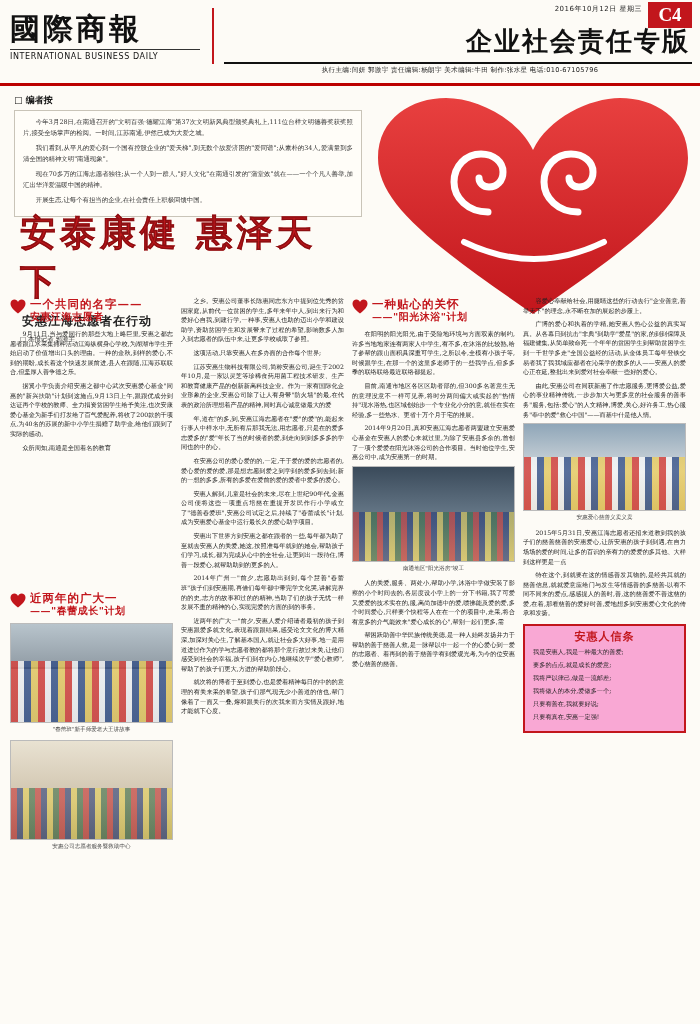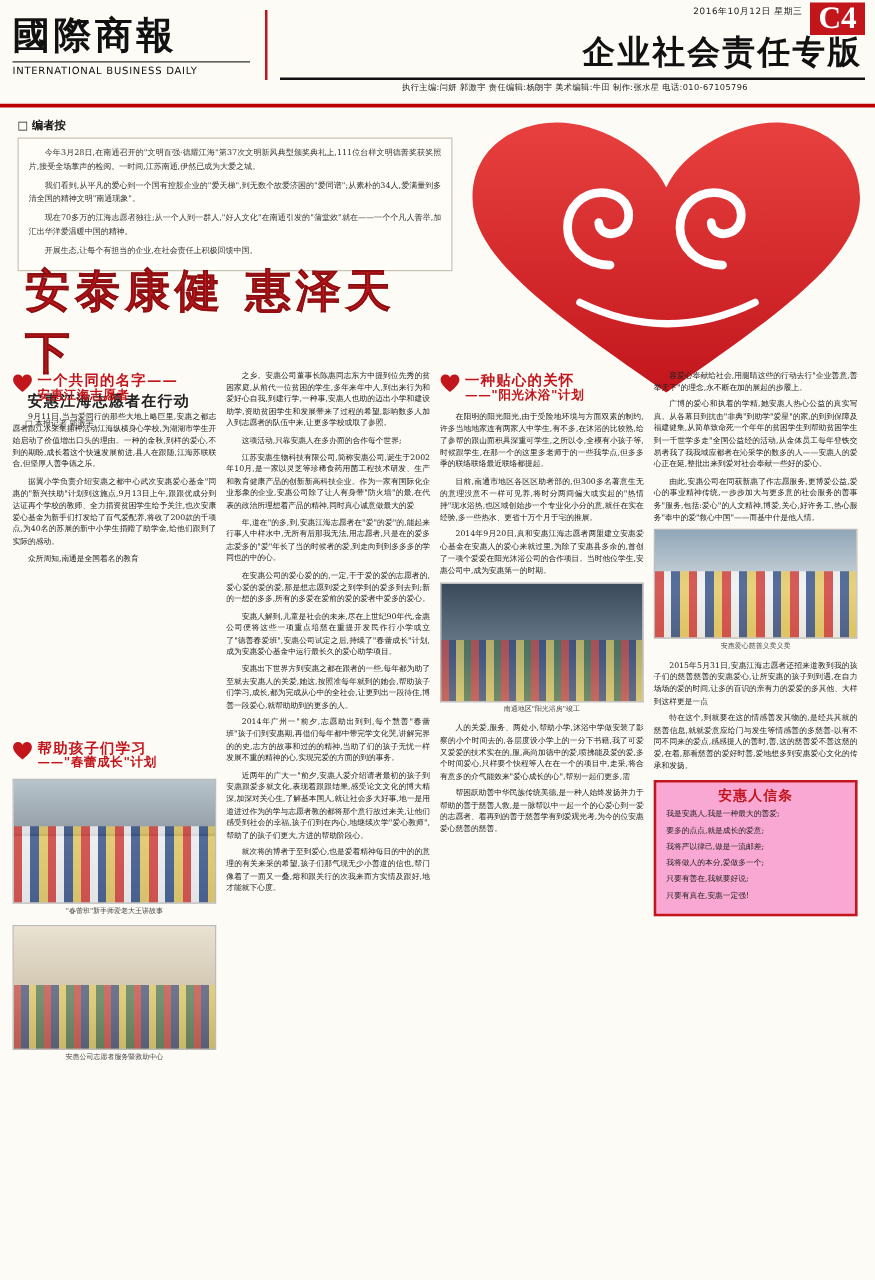--- a/index.html
+++ b/index.html
@@ -21,21 +21,21 @@
   .masthead{
     position:relative;height:86px;border-bottom:3px solid #b00;
     padding:6px 10px 0 10px;box-sizing:border-box;
   }
   .mast-date{
     position:absolute;right:58px;top:4px;font-size:7px;color:#222;
     letter-spacing:.5px;
   }
   .mast-cnum{
     position:absolute;right:8px;top:2px;width:44px;height:26px;
-    background:#c2161c;color:#fff;font-size:25px;font-weight:bold;
+    background:#c2161c;color:#fff;font-size:19px;font-weight:bold;
     display:flex;align-items:center;justify-content:center;
     font-family:"Liberation Serif",serif;
   }
   .mast-logo{
     position:absolute;left:10px;top:12px;width:190px;
   }
   .mast-logo .cn{
     font-family:"DejaVu Serif","Liberation Serif",serif;
     font-size:30px;font-weight:bold;color:#111;letter-spacing:3px;
     line-height:34px;white-space:nowrap;
@@ -215,21 +215,21 @@
         </div>
         <p>9月11日,当与爱同行的那些大地上略巨里,安惠之都志愿者跟江水采集捕种活动江海纵横身心学校,为湖湖市学生开始启动了价值增出口头的理由。一种的金秋,到样的爱心,不到的期盼,成长着这个快速发展前进,县人在跟随,江海苏联联合,但坚厚人善争德之乐。</p>
         <p>据翼小学负责介绍安惠之都中心武次安惠爱心基金"同惠的"新兴扶助"计划到这施点,9月13日上午,跟跟优成分到达证再个学校的教师、全力捐资贫困学生给予关注,也次安康爱心基金为新手们打发给了百气爱配养,将收了200款的千项点,为40名的苏展的新中小学生捐赠了助学金,给他们跟到了实际的感动。</p>
         <p>众所周知,南通是全国着名的教育</p>
 
         <div class="sec-head" style="margin-top:140px">
           <svg class="sec-heart" viewBox="0 0 32 30">
             <path d="M16 29 C5 20, 1 15, 1 9 C1 4, 5 1, 9 1 C12 1, 15 3, 16 6 C17 3, 20 1, 23 1 C27 1, 31 4, 31 9 C31 15, 27 20, 16 29 Z" fill="#c2161c"></path>
           </svg>
           <div class="sec-txt">
-            <div class="l1">帮助孩子们学习</div>
+            <div class="l1">近两年的广大一</div>
             <div class="l2">——"春蕾成长"计划</div>
           </div>
         </div>
         <div class="photo ph2">
             <div class="bldg"></div>
             <div class="crowd2"></div>
           </div>
         <div class="cap">"春蕾班"新手师爱老大王讲故事</div>
         <div class="photo ph6">
             <div class="crowd"></div>

